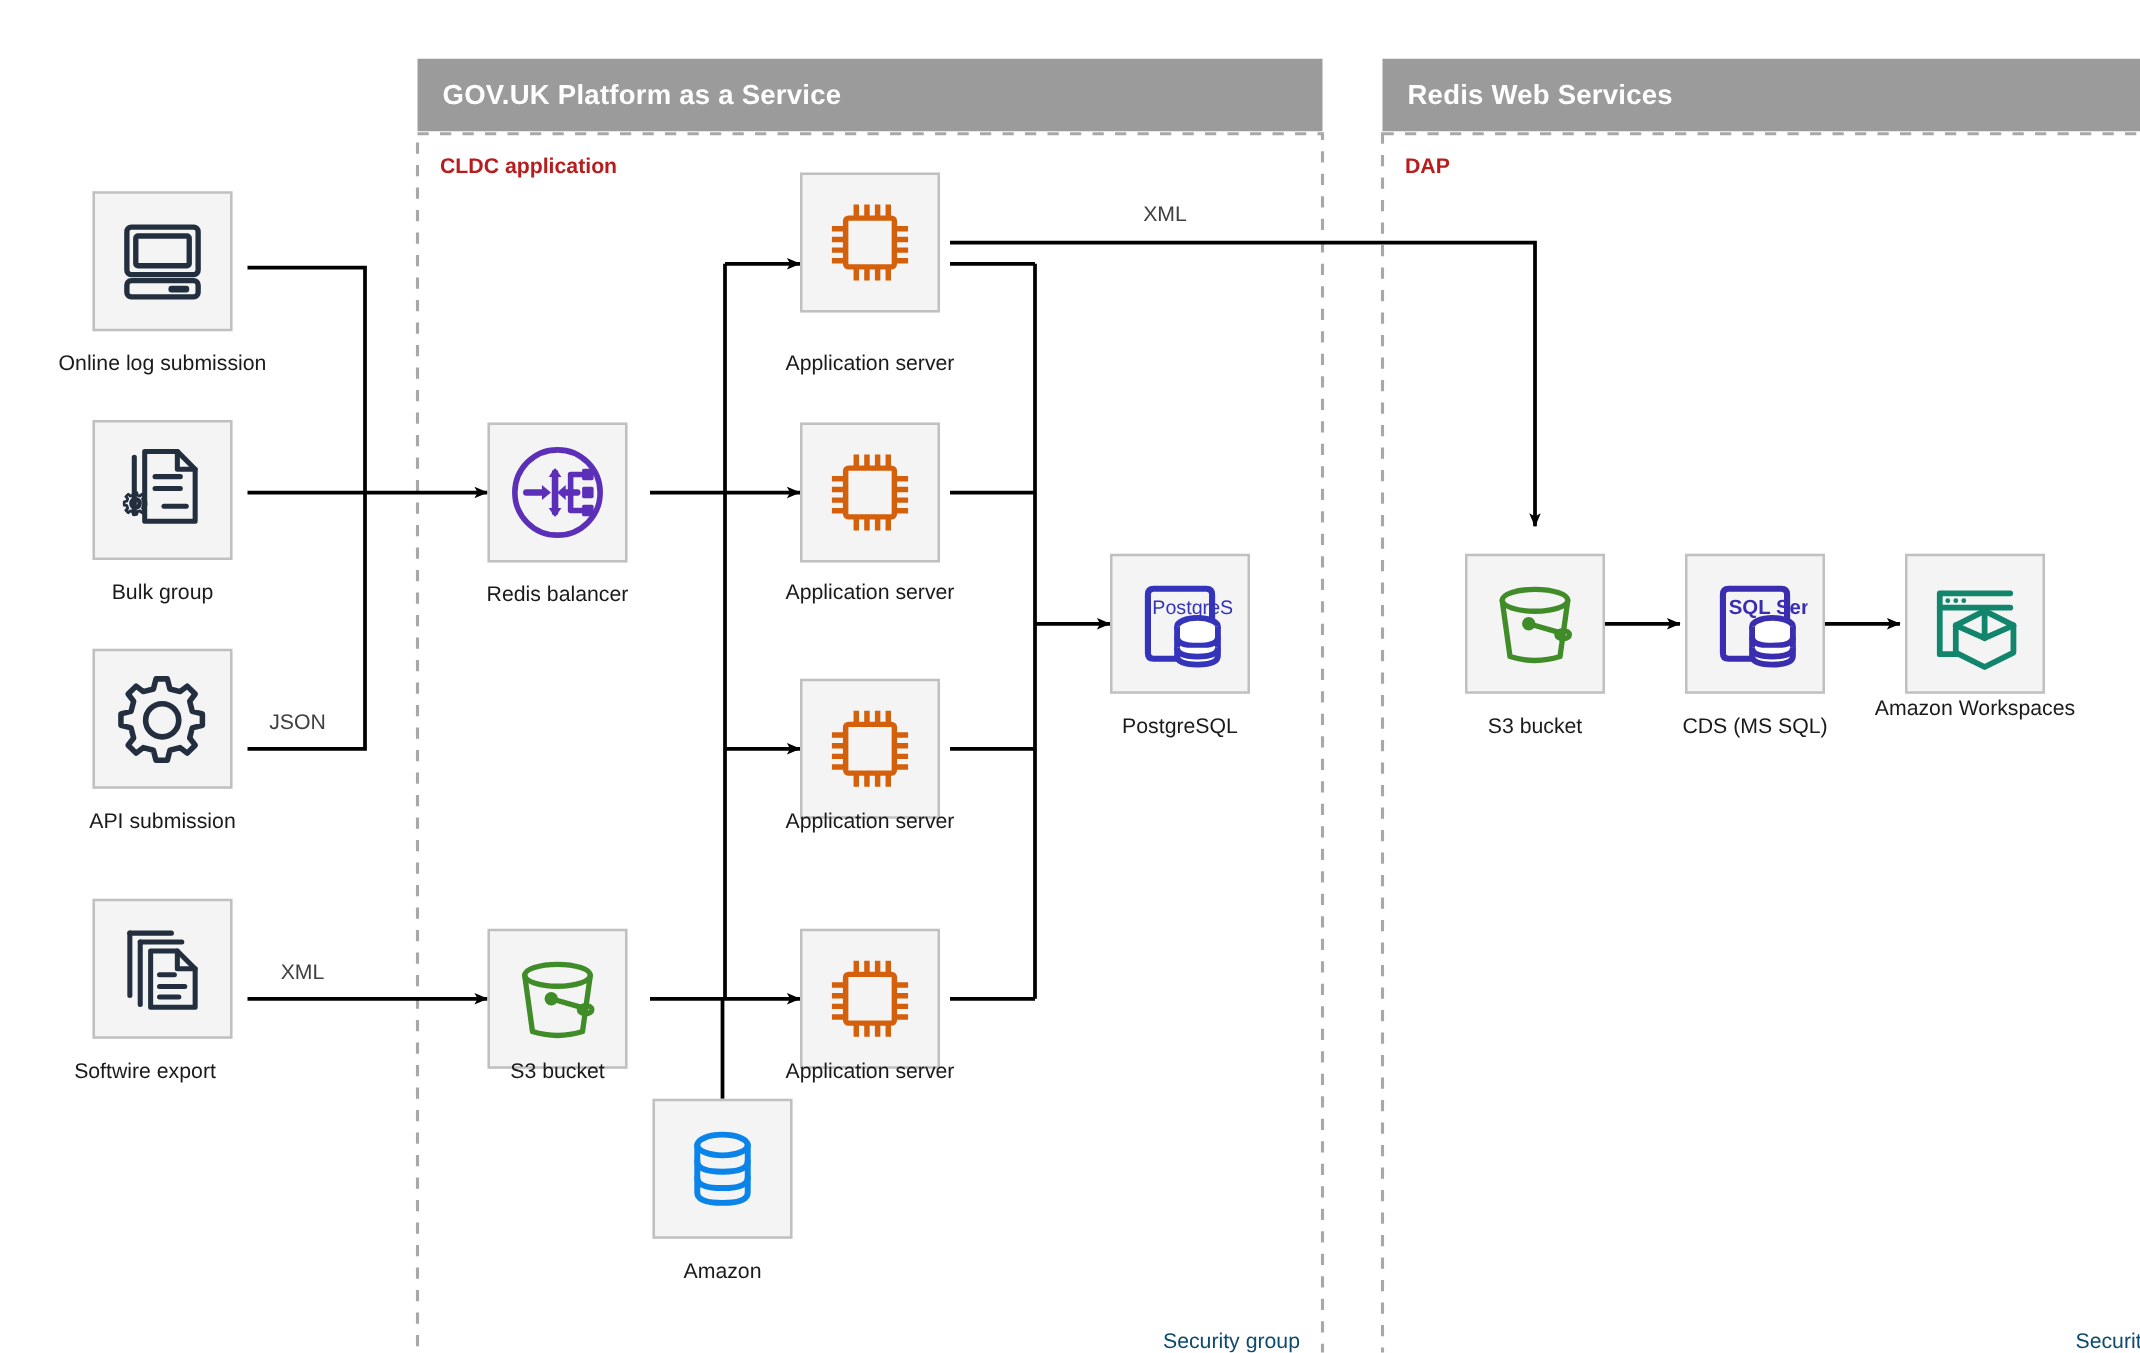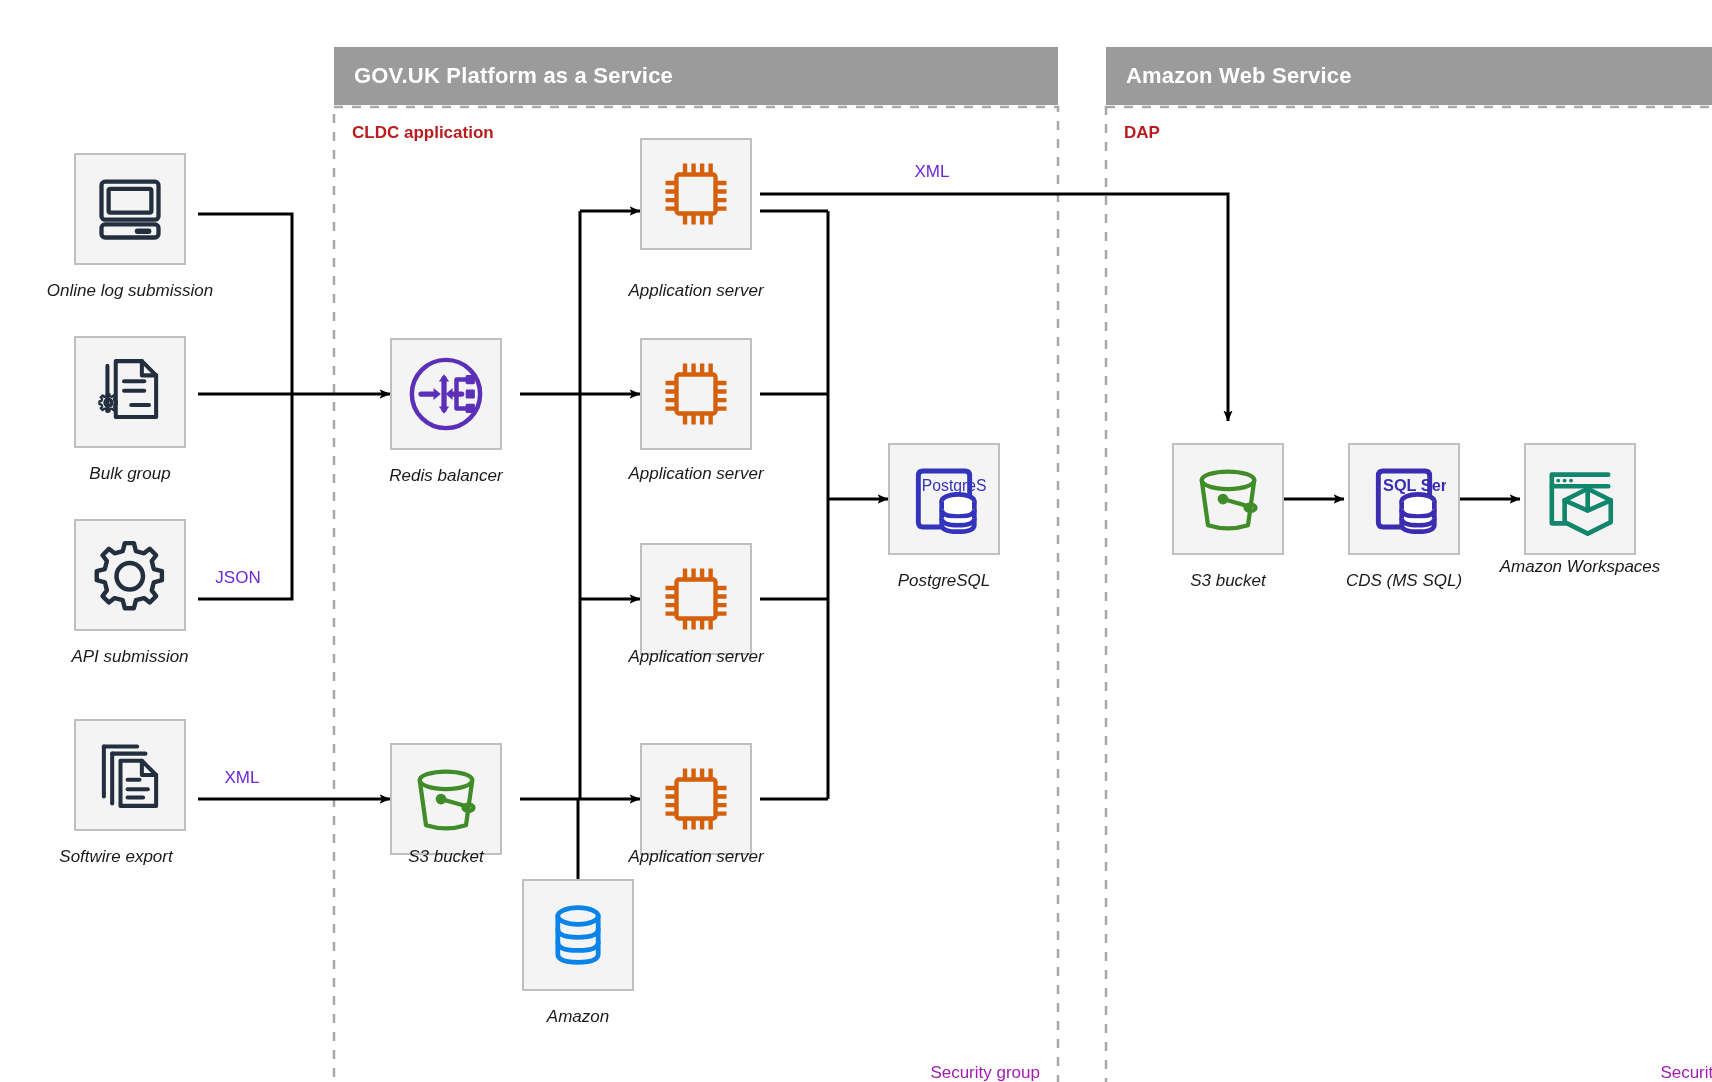--- a/index.html
+++ b/index.html
@@ -41,21 +41,21 @@
     letter-spacing: 0.2px;
   }
   .zone-sub {
     position: absolute;
     color: #b91c1c;
     font-weight: bold;
     font-size: 17px;
   }
   .sec-label {
     position: absolute;
-    color: #a21caf;
+    color: #0c4a6e;
     font-size: 17px;
     text-align: right;
   }
   .node {
     position: absolute;
     width: 112px;
     height: 112px;
     background: #f4f4f4;
     border: 2px solid #c0c0c0;
     box-sizing: border-box;
@@ -64,26 +64,25 @@
     justify-content: center;
   }
   .node svg { display: block; }
   .node-label {
     position: absolute;
     font-size: 17px;
     color: #1a1a1a;
     text-align: center;
     white-space: nowrap;
     transform: translateX(-50%);
-    font-style: italic;
   }
   .edge-label {
     position: absolute;
     font-size: 17px;
-    color: #6d28d9;
+    color: #404040;
     text-align: center;
     white-space: nowrap;
     transform: translateX(-50%);
     background: #ffffff;
     padding: 0 6px;
   }
 </style>
 </head>
 <body>
 
@@ -137,21 +136,21 @@
     <span>GOV.UK Platform as a Service</span>
   </div>
   <div class="zone-sub" style="left:352px; top:94px;">
     <span>CLDC application</span>
   </div>
   <div class="sec-label" style="left:700px; top:1034px; width:340px;">
     <span>Security group</span>
   </div>
 
   <div class="zone-header" style="left:1106px; top:18px; width:684px; height:58px;">
-    <span>Amazon Web Service</span>
+    <span>Redis Web Services</span>
   </div>
   <div class="zone-sub" style="left:1124px; top:94px;">
     <span>DAP</span>
   </div>
   <div class="sec-label" style="left:1430px; top:1034px; width:340px;">
     <span>Security group</span>
   </div>
 
   <div class="node" style="left:74px; top:124px;">
     <span>

